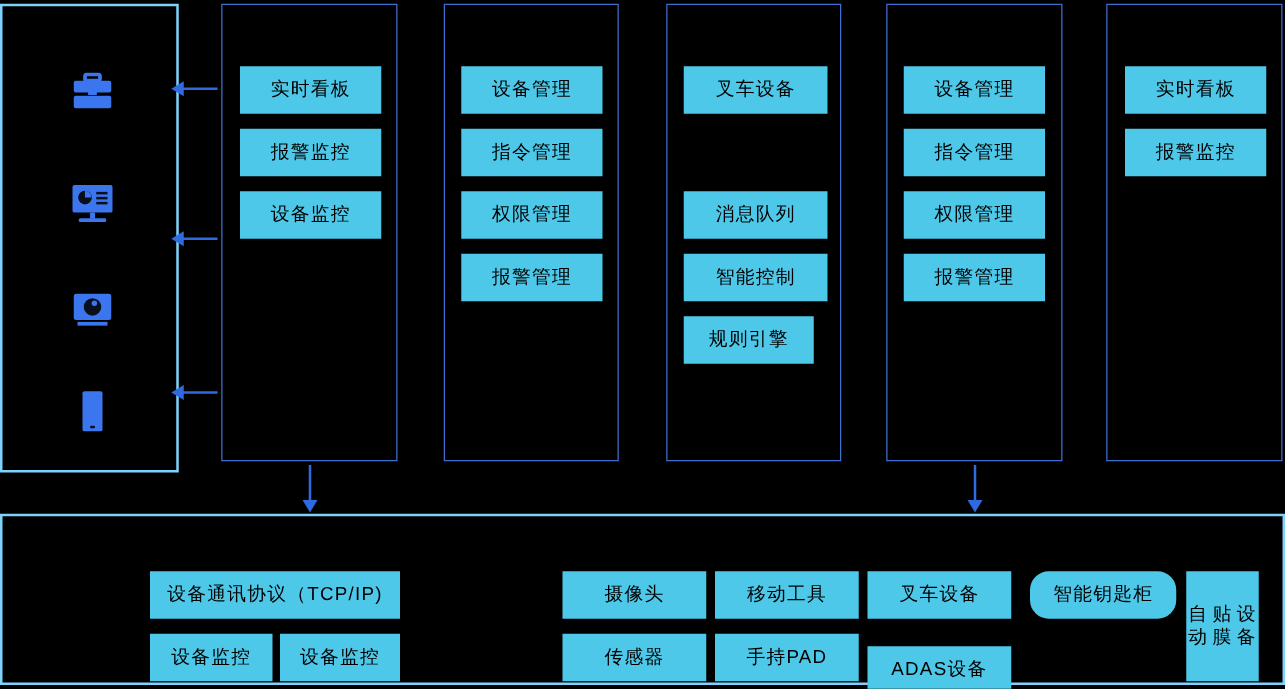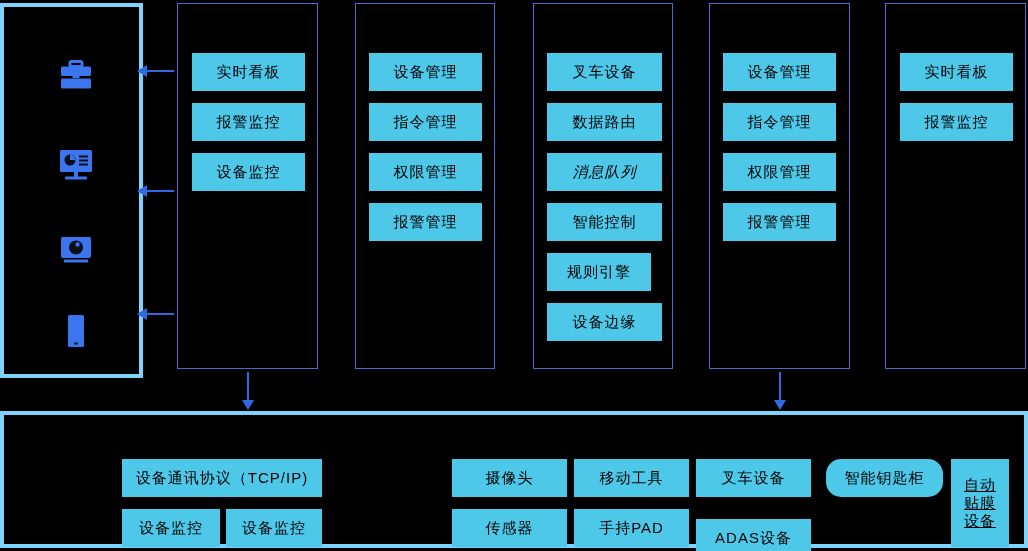--- a/index.html
+++ b/index.html
@@ -2,33 +2,33 @@
 <html><head>
 <meta charset="utf-8">
 <style>
   html,body{margin:0;padding:0;background:#000;}
   body{
     width:1028px;height:551px;position:relative;overflow:hidden;
     font-family:"Liberation Sans","DejaVu Sans",sans-serif;
     background:#000;color:#fff;
   }
   .panel{
-    position:absolute;border:4px solid #7dd3fc;box-sizing:border-box;background:#000;
+    position:absolute;border:2px solid #7dd3fc;box-sizing:border-box;background:#000;
   }
   .col{
     position:absolute;border:1px solid #3f6fd0;box-sizing:border-box;background:#000;
     top:3px;height:366px;
   }
   .chip{
     position:absolute;background:#4ec8e8;color:#000000;
     display:flex;align-items:center;justify-content:center;
     font-size:15px;letter-spacing:1px;height:38px;box-sizing:border-box;
     line-height:1.15;text-align:center;
   }
-  .chip.multiline{flex-direction:column;line-height:1.18;text-decoration:underline;}
+  .chip.multiline{flex-direction:row;line-height:1.18;}
 
   
   #icon-panel{left:0;top:3px;width:143px;height:375px;}
   .icon-slot{
     position:absolute;left:0;width:143px;height:52px;
     display:flex;align-items:center;justify-content:center;
   }
   .icon-slot svg{display:block;}
 
   
@@ -109,25 +109,23 @@
 
 <div class="col" id="column-2" style="left:355px;width:140px;">
   <div class="chip" style="left:13px;top:49px;width:113px;">设备管理</div>
   <div class="chip" style="left:13px;top:99px;width:113px;">指令管理</div>
   <div class="chip" style="left:13px;top:149px;width:113px;">权限管理</div>
   <div class="chip" style="left:13px;top:199px;width:113px;">报警管理</div>
 </div>
 
 <div class="col" id="column-3" style="left:533px;width:140px;">
   <div class="chip" style="left:13px;top:49px;width:115px;">叉车设备</div>
-  <div class="chip" style="left:13px;top:99px;width:115px;">数据路由</div>
-  <div class="chip" style="left:13px;top:149px;width:115px;font-style:italic;">消息队列</div>
+  <div class="chip" style="left:13px;top:149px;width:115px;">消息队列</div>
   <div class="chip" style="left:13px;top:199px;width:115px;">智能控制</div>
   <div class="chip" style="left:13px;top:249px;width:104px;">规则引擎</div>
-  <div class="chip" style="left:13px;top:299px;width:115px;">设备边缘</div>
 </div>
 
 <div class="col" id="column-4" style="left:709px;width:141px;">
   <div class="chip" style="left:13px;top:49px;width:113px;">设备管理</div>
   <div class="chip" style="left:13px;top:99px;width:113px;">指令管理</div>
   <div class="chip" style="left:13px;top:149px;width:113px;">权限管理</div>
   <div class="chip" style="left:13px;top:199px;width:113px;">报警管理</div>
 </div>
 
 <div class="col" id="column-5" style="left:885px;width:141px;">

